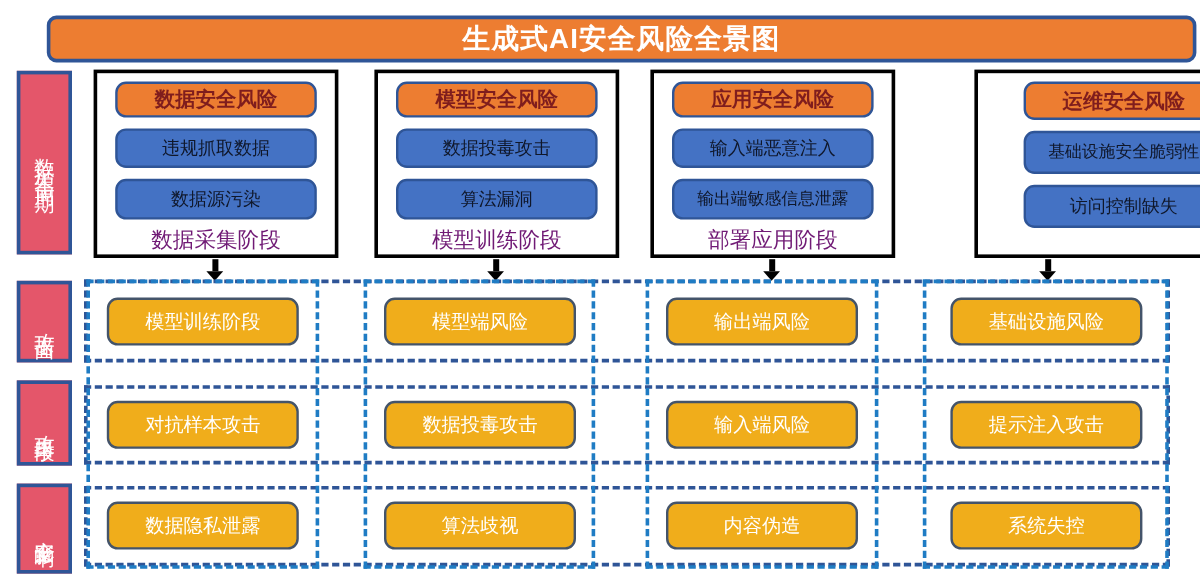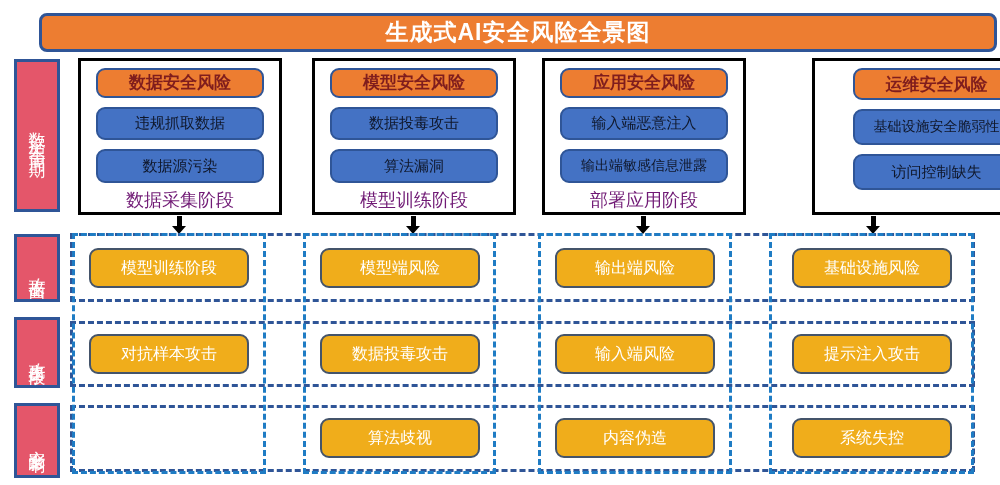--- a/index.html
+++ b/index.html
@@ -140,17 +140,18 @@
   <div class="gold x1 y1">模型训练阶段</div>
   <div class="gold x2 y1">模型端风险</div>
   <div class="gold x3 y1">输出端风险</div>
   <div class="gold x4 y1">基础设施风险</div>
 
   <div class="gold x1 y2">对抗样本攻击</div>
   <div class="gold x2 y2">数据投毒攻击</div>
   <div class="gold x3 y2">输入端风险</div>
   <div class="gold x4 y2">提示注入攻击</div>
 
+  <div class="gold x1 y3">数据隐私泄露</div>
   <div class="gold x2 y3">算法歧视</div>
   <div class="gold x3 y3">内容伪造</div>
   <div class="gold x4 y3">系统失控</div>
 
 </div>
 
 </body></html>

